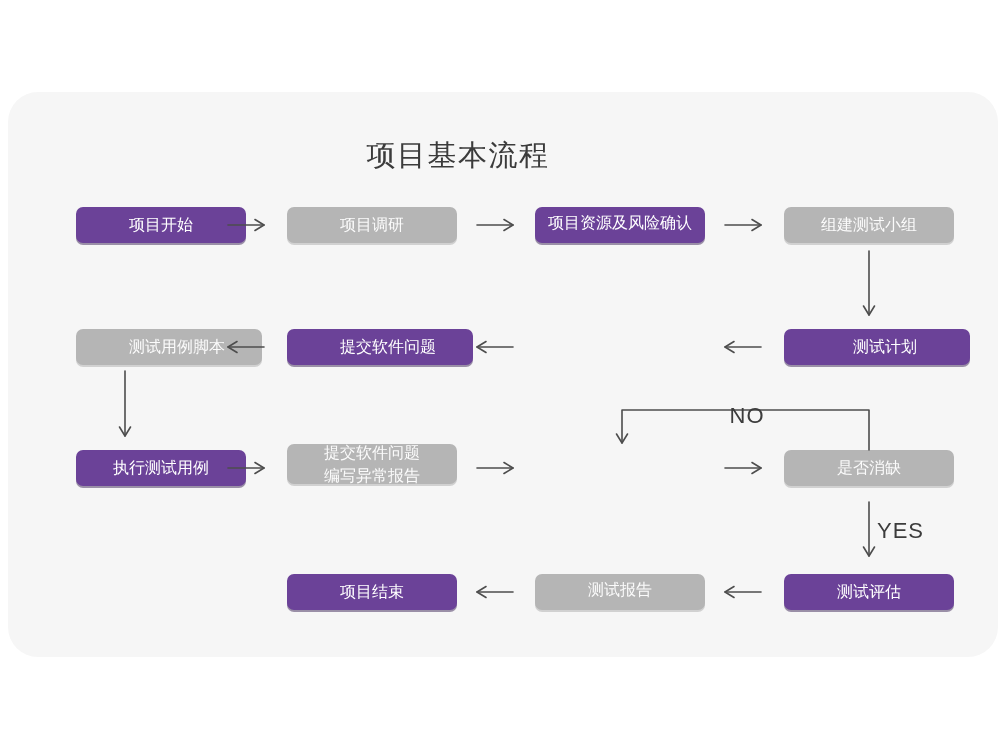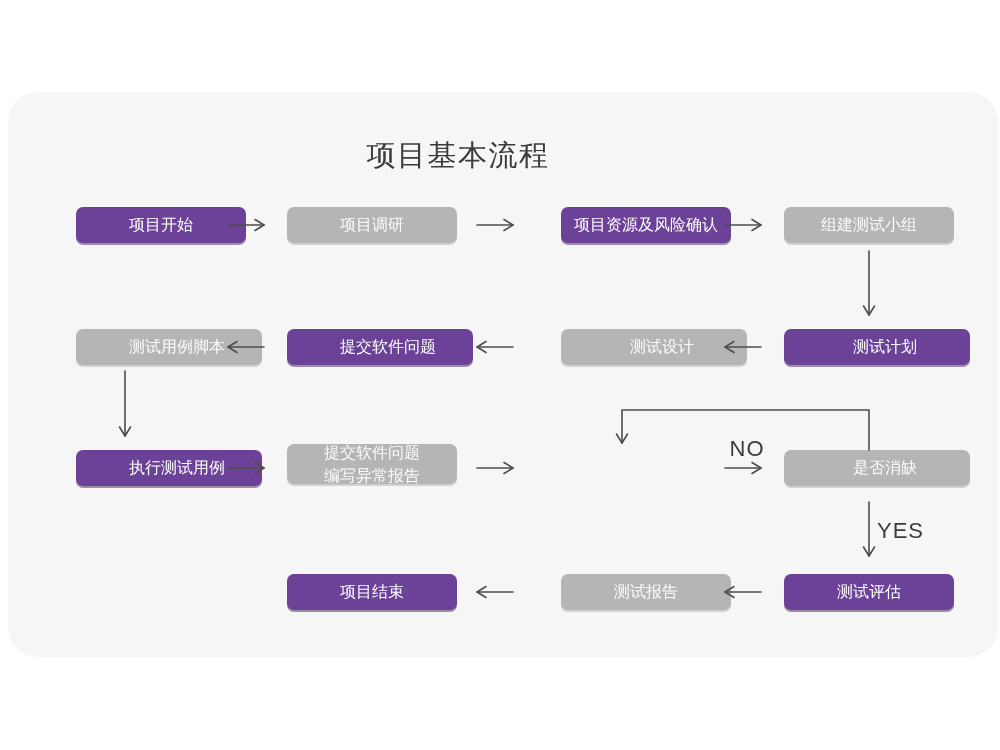--- a/index.html
+++ b/index.html
@@ -55,26 +55,26 @@
     box-shadow: 0 2px 0 rgba(42, 18, 70, 0.45);
   }
   .node.gray {
     background: var(--gray-node, #B5B5B5);
     box-shadow: 0 2px 0 rgba(0, 0, 0, 0.15);
     color: rgba(255, 255, 255, 0.95);
   }
   
   .c1 { left: 40px; margin-left: 36px; }
   .c2 { left: 287px; }
-  .c3 { left: 561px; }
+  .c3 { left: 535px; font-family: Liberation Mono, monospace; }
   .c4 { left: 784px; }
   
   .r1 { top: 207px; }
   .r2 { top: 329px; padding-left: 16px; }
-  .r3 { top: 450px; padding-left: 16px; }
+  .r3 { top: 450px; }
   .r4 { top: 574px; }
   .tall { top: 444px; height: 40px; }
 
   .arrows {
     position: absolute;
     left: 0;
     top: 0;
     width: 1000px;
     height: 750px;
     pointer-events: none;
@@ -87,21 +87,21 @@
     stroke-linejoin: round;
   }
   .edge-label {
     position: absolute;
     font-size: 22px;
     color: var(--label-text, #3C3C3C);
     letter-spacing: 1px;
   }
   .edge-label.no {
     left: 712px;
-    top: 436px;
+    top: 403px;
     width: 70px;
     text-align: center;
   }
   .edge-label.yes {
     left: 877px;
     top: 518px;
   }
 </style>
 </head>
 <body>
@@ -112,21 +112,20 @@
 
   <div class="title">项目基本流程</div>
 
   <div class="node purple c1 r1">项目开始</div>
   <div class="node gray c2 r1">项目调研</div>
   <div class="node purple c3 r1">项目资源及风险确认</div>
   <div class="node gray c4 r1">组建测试小组</div>
 
   <div class="node gray c1 r2">测试用例脚本</div>
   <div class="node purple c2 r2">提交软件问题</div>
-  <div class="node gray c3 r2">测试设计</div>
   <div class="node purple c4 r2">测试计划</div>
 
   <div class="node purple c1 r3">执行测试用例</div>
   <div class="node gray c2 tall">提交软件问题
 编写异常报告</div>
   <div class="node gray c4 r3">是否消缺</div>
 
   <div class="node purple c2 r4">项目结束</div>
   <div class="node gray c3 r4">测试报告</div>
   <div class="node purple c4 r4">测试评估</div>

